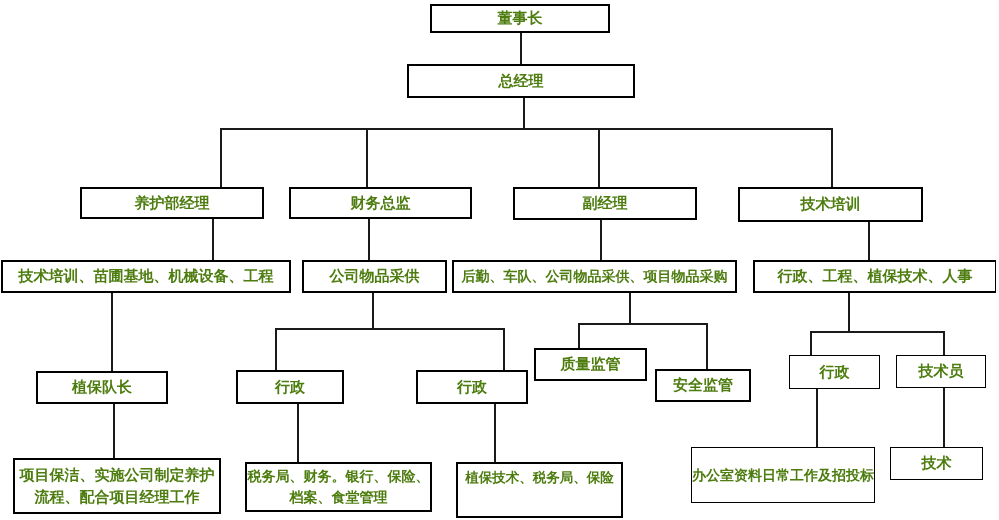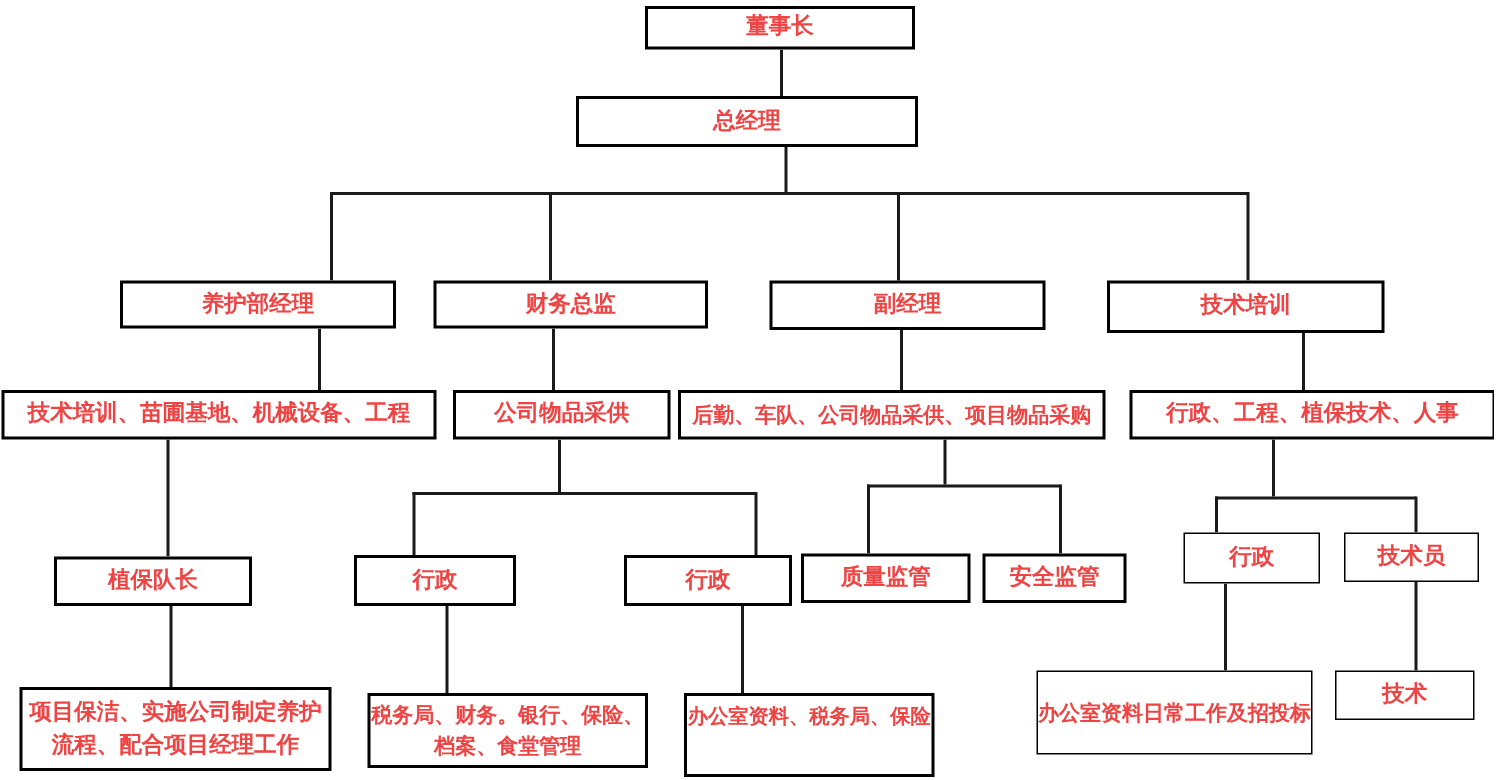--- a/index.html
+++ b/index.html
@@ -6,21 +6,21 @@
     margin: 0;
     padding: 0;
     background: #ffffff;
   }
   .stage {
     position: relative;
     width: 996px;
     height: 520px;
     background: #ffffff;
     font-family: "Liberation Sans", "DejaVu Sans", sans-serif;
-    color: #ef4444;
+    color: #4d7c0f;
     overflow: hidden;
   }
   .node {
     position: absolute;
     box-sizing: border-box;
     border: 2px solid #000000;
     background: #ffffff;
     display: flex;
     align-items: center;
     justify-content: center;
@@ -72,21 +72,21 @@
   <div class="vline" style="left:810px;top:331px;height:24px"></div>
   <div class="vline" style="left:943px;top:331px;height:24px"></div>
   <div class="vline" style="left:113px;top:404px;height:54px"></div>
   <div class="vline" style="left:297px;top:404px;height:58px"></div>
   <div class="vline" style="left:494px;top:404px;height:58px"></div>
   <div class="vline" style="left:816px;top:389px;height:58px"></div>
   <div class="vline" style="left:943px;top:388px;height:59px"></div>
 
   <div class="node" style="left:430px;top:4px;width:180px;height:29px">董事长</div>
 
-  <div class="node" style="left:384px;top:64px;width:228px;height:34px">总经理</div>
+  <div class="node" style="left:407px;top:64px;width:228px;height:34px">总经理</div>
 
   <div class="node" style="left:80px;top:187px;width:184px;height:32px">养护部经理</div>
 
   <div class="node" style="left:289px;top:187px;width:183px;height:32px">财务总监</div>
 
   <div class="node" style="left:513px;top:187px;width:184px;height:33px">副经理</div>
 
   <div class="node" style="left:738px;top:187px;width:185px;height:35px">技术培训</div>
 
   <div class="node" style="left:1px;top:260px;width:290px;height:33px">技术培训、苗圃基地、机械设备、工程</div>
@@ -96,31 +96,31 @@
   <div class="node f14" style="left:452px;top:260px;width:285px;height:33px">后勤、车队、公司物品采供、项目物品采购</div>
 
   <div class="node" style="left:753px;top:260px;width:244px;height:33px">行政、工程、植保技术、人事</div>
 
   <div class="node" style="left:36px;top:371px;width:132px;height:33px">植保队长</div>
 
   <div class="node" style="left:236px;top:370px;width:108px;height:34px">行政</div>
 
   <div class="node" style="left:416px;top:370px;width:112px;height:34px">行政</div>
 
-  <div class="node" style="left:534px;top:369px;width:113px;height:33px">质量监管</div>
+  <div class="node" style="left:534px;top:348px;width:113px;height:33px">质量监管</div>
 
   <div class="node" style="left:655px;top:369px;width:96px;height:33px">安全监管</div>
 
   <div class="node thin" style="left:789px;top:355px;width:91px;height:34px">行政</div>
 
   <div class="node thin" style="left:896px;top:355px;width:90px;height:33px">技术员</div>
 
   <div class="node f14" style="left:245px;top:462px;width:187px;height:50px">税务局、财务。银行、保险、档案、食堂管理</div>
 
   <div class="node" style="left:13px;top:458px;width:208px;height:56px">项目保洁、实施公司制定养护流程、配合项目经理工作</div>
 
-  <div class="node f135 top-align" style="left:456px;top:462px;width:167px;height:56px">办公室资料、税务局、保险</div>
+  <div class="node f135 top-align" style="left:456px;top:462px;width:167px;height:56px">植保技术、税务局、保险</div>
 
   <div class="node thin" style="left:890px;top:447px;width:93px;height:33px">技术</div>
 
   <div class="node thin f14" style="left:691px;top:447px;width:184px;height:56px">办公室资料日常工作及招投标</div>
 
 </div>
 
 </body></html>

